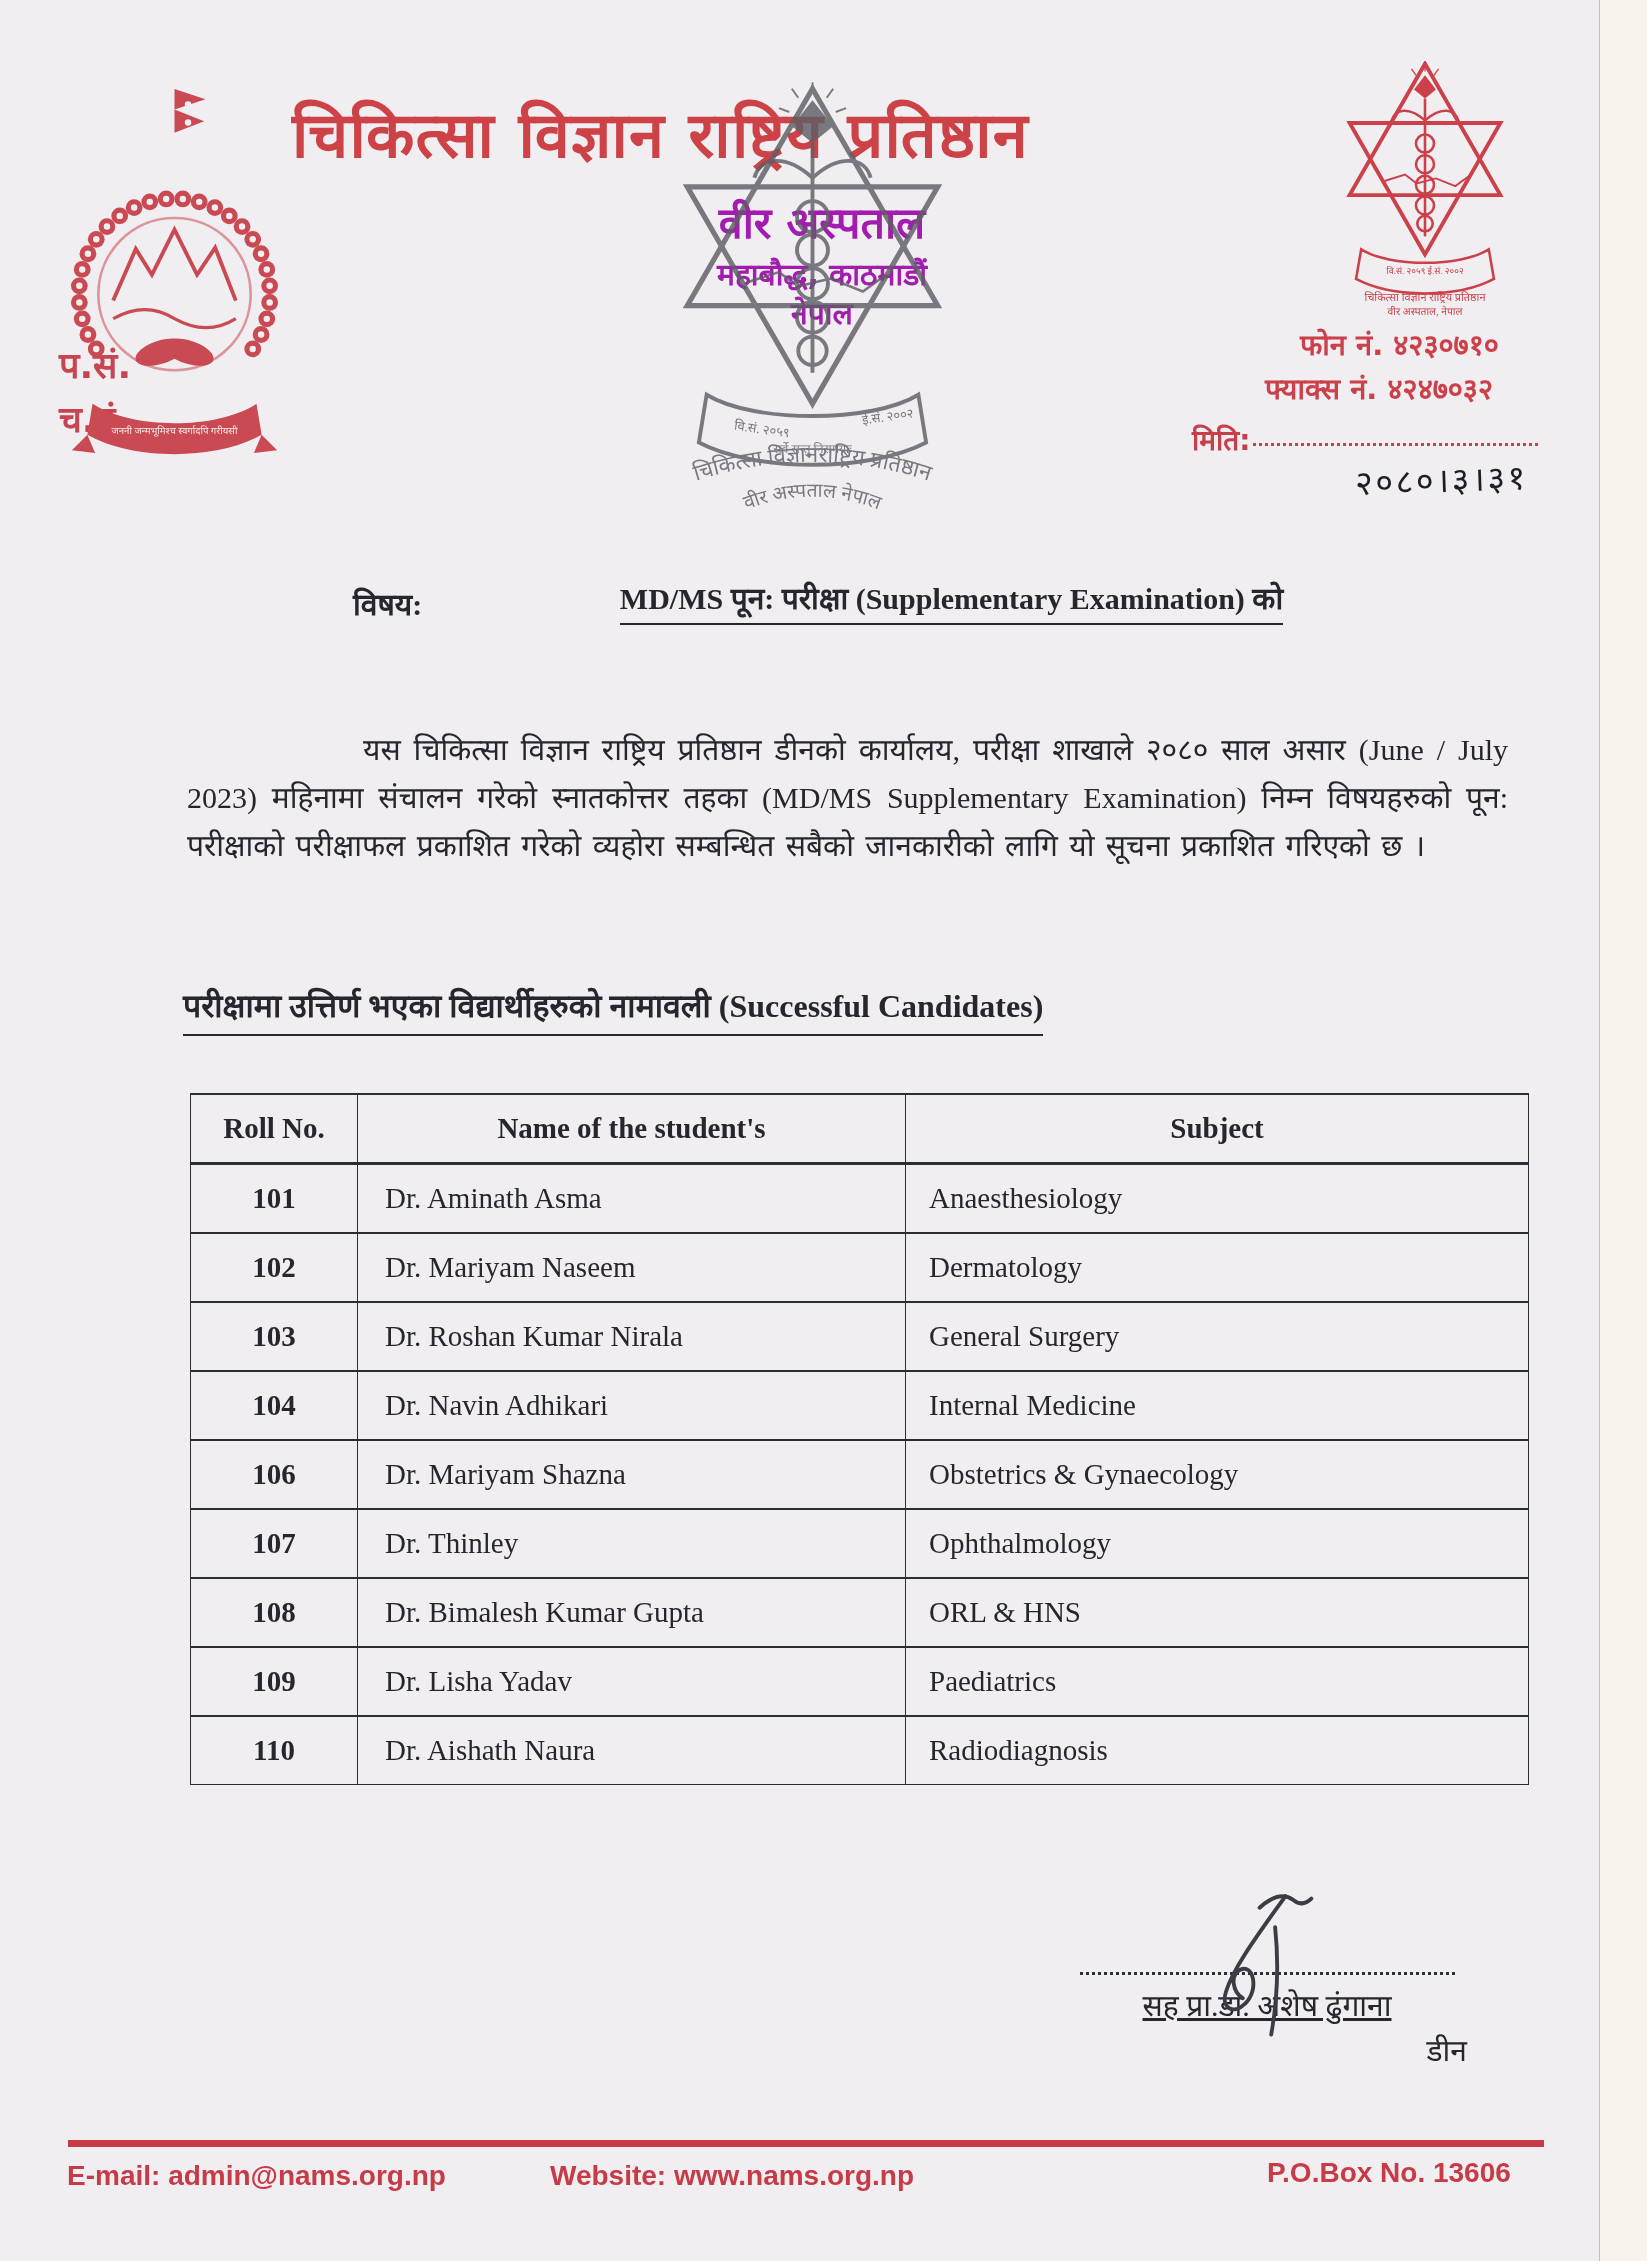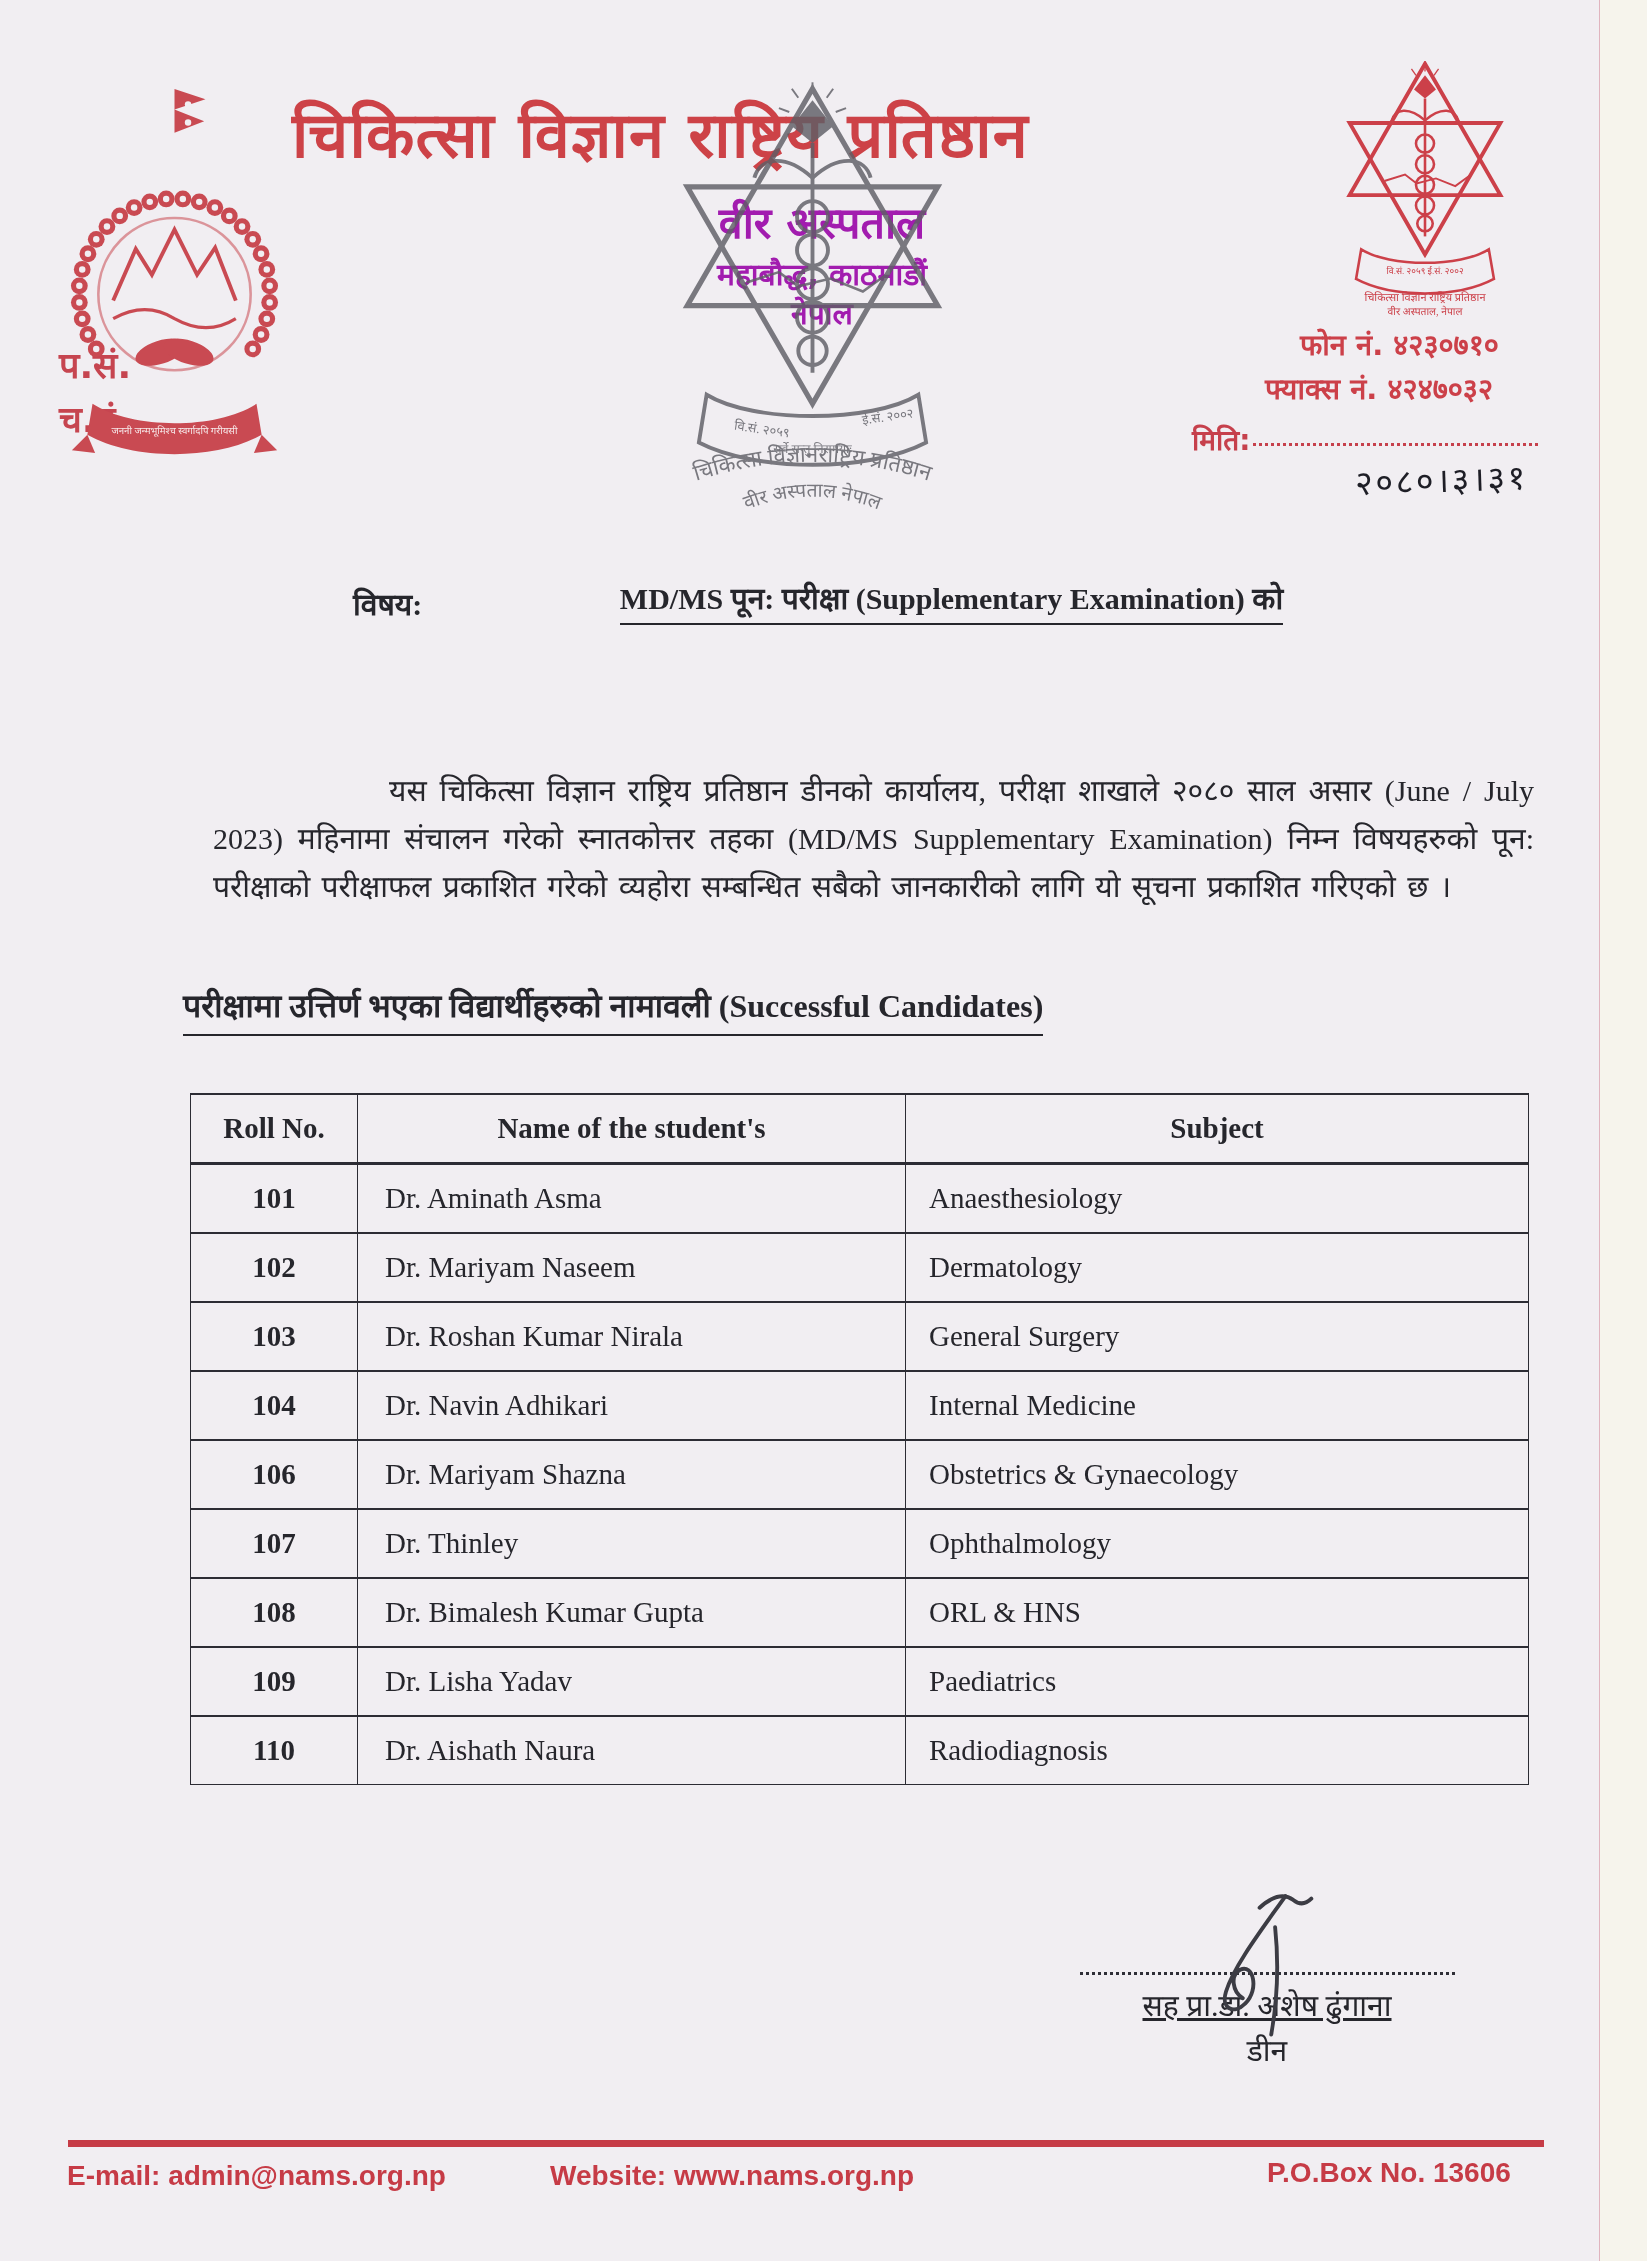--- a/index.html
+++ b/index.html
@@ -34,21 +34,21 @@
   table.results th,table.results td{border:1.9px solid #2c2c34;font-size:29px;vertical-align:middle;}
   table.results th{height:65px;font-weight:bold;border-bottom-width:3.9px;}
   table.results td{height:65px;}
   table.results tr{border-top:2.6px solid #2c2c34;}
   td.c-roll{text-align:center;font-weight:bold;}
   td.c-name{padding-left:27px;}
   td.c-subj{padding-left:23px;}
   
   .sig-dots{width:375px;border-bottom:3.9px dotted #2e2e36;height:2.6px;}
   .sig-name{width:400px;text-align:center;font-size:30px;text-decoration:underline;}
-  .sig-title{width:400px;text-align:center;font-size:30px;}
+  .sig-title{width:400px;text-align:right;font-size:30px;}
   
   .footer-rule{width:1476px;height:7px;background:#c63b46;}
   .footer-text{font-size:28px;font-weight:bold;color:#c63b46;
                font-family:"Liberation Sans","DejaVu Sans",sans-serif;white-space:nowrap;}
   
   .paper-edge{left:1599px;top:0;width:48px;height:2261px;background:#f6f4ec;
               border-left:1.9px solid #e0b4bf;z-index:30;}
   svg text{font-family:"Liberation Serif",serif;}
 </style>
 </head>
@@ -222,21 +222,21 @@
   <span class="date-label dev-bold">मिति:</span>
   <span class="date-dots"></span>
 </div>
 <div class="abs date-value" style="left:1355px;top:456px;">२०८०।३।३१</div>
 
 <div class="abs subject-label" style="left:353px;top:583px;">विषय:</div>
 <div class="abs subject-wrap" style="left:546px;top:580px;">
   <span class="subject-line">MD/MS पून:  परीक्षा  (Supplementary Examination) को</span><br>
 </div>
 
-<div class="abs body-par" style="left:187px;top:767px;margin-left:26px;">यस चिकित्सा विज्ञान राष्ट्रिय प्रतिष्ठान डीनको कार्यालय, परीक्षा शाखाले २०८० साल असार (June / July 2023) महिनामा संचालन गरेको स्नातकोत्तर तहका (MD/MS Supplementary Examination) निम्न विषयहरुको पून: परीक्षाको परीक्षाफल प्रकाशित गरेको व्यहोरा सम्बन्धित सबैको जानकारीको लागि यो सूचना प्रकाशित गरिएको छ ।</div>
+<div class="abs body-par" style="left:187px;top:726px;">यस चिकित्सा विज्ञान राष्ट्रिय प्रतिष्ठान डीनको कार्यालय, परीक्षा शाखाले २०८० साल असार (June / July 2023) महिनामा संचालन गरेको स्नातकोत्तर तहका (MD/MS Supplementary Examination) निम्न विषयहरुको पून: परीक्षाको परीक्षाफल प्रकाशित गरेको व्यहोरा सम्बन्धित सबैको जानकारीको लागि यो सूचना प्रकाशित गरिएको छ ।</div>
 
 <div class="abs list-heading" style="left:183px;top:983px;">परीक्षामा उत्तिर्ण भएका विद्यार्थीहरुको नामावली (Successful Candidates)</div>
 
 <table class="results abs" style="left:190px;top:1093px;">
   <colgroup>
       <col style="width:167px">
       <col style="width:548px">
       <col style="width:623px">
     </colgroup>
   <thead>

